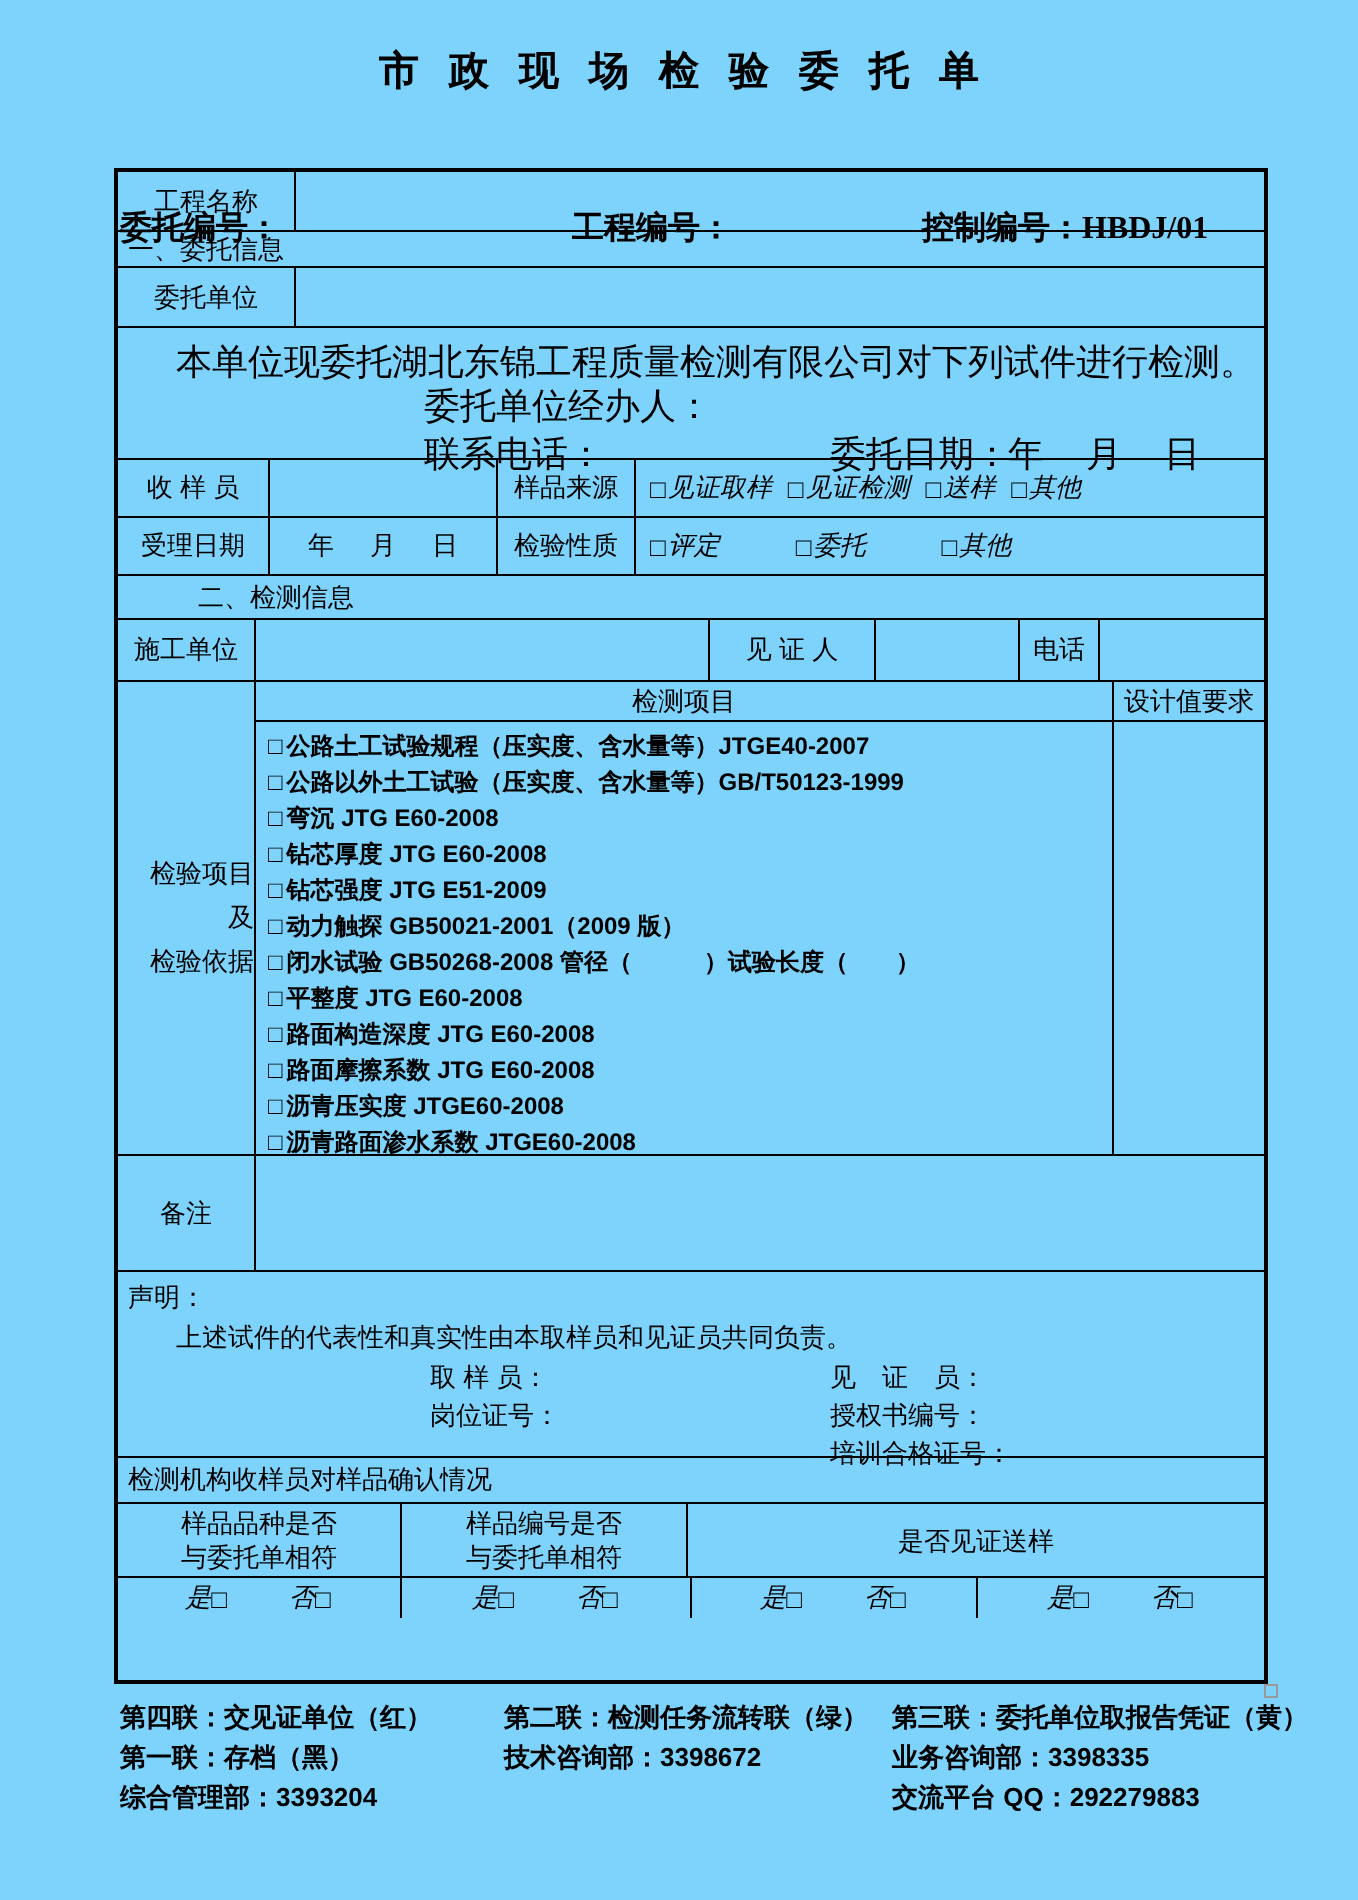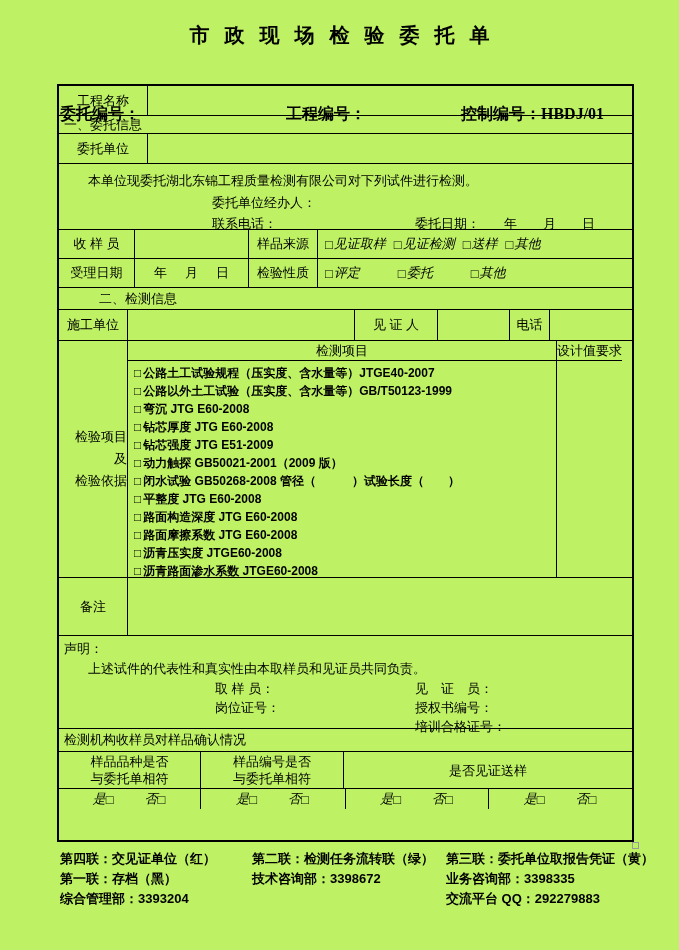--- a/index.html
+++ b/index.html
@@ -1,18 +1,18 @@
 <!DOCTYPE html>
 <html><head>
 <meta charset="utf-8">
 <style>
   * { margin:0; padding:0; box-sizing:border-box; }
   html,body { background:#fff; }
   .sheet {
-    position:relative; width:679px; height:950px; background:#bef264;
+    position:relative; width:679px; height:950px; background:#7dd3fc;
     font-family:"Liberation Sans", sans-serif; color:#000; overflow:hidden;
   }
   
   .title {
     position:absolute; top:22px; left:0; width:100%; text-align:center;
     font-size:20px; font-weight:bold; letter-spacing:15px; text-indent:15px;
   }
   .tophdr { position:absolute; top:60px; left:0; width:100%; height:20px; font-size:16px; font-weight:bold;margin-top:44px; }
   .tophdr .lbl1 { position:absolute; left:60px; }
   .tophdr .lbl2 { position:absolute; left:286px; }
@@ -26,21 +26,21 @@
   .row { display:flex; border-bottom:1px solid #000; flex:0 0 auto; }
   .row:last-child { border-bottom:none; }
   .c  { border-right:1px solid #000; }
   .c:last-child { border-right:none; }
   .lblc { display:flex; align-items:center; justify-content:center; text-align:center; }
   .fill { flex:1 1 auto; }
   .sechdr { align-items:center; padding-left:5px; }
   
   .r-sec1 { height:18px; }
   .r-name, .r-client { height:30px; }
-  .r-para { height:66px; display:block; position:relative; font-size:13px; }
+  .r-para { height:66px; display:block; position:relative; font-size:18px; }
   .r-recv, .r-accept { height:29px; }
   .r-sec2 { height:22px;padding-left:40px; }
   .r-build, .r-constr { height:31px; }
   .r-mid { height:237px; }
   .r-remark { height:58px; }
   .r-decl { height:93px; display:block; position:relative; }
   .r-confhead { height:23px; align-items:center; padding-left:5px; }
   .r-confcols { height:37px; }
   .r-yesno { height:20px; }
   
@@ -54,21 +54,21 @@
   
   .opts { display:flex; align-items:center; padding-left:7px; }
   .opts .opt { display:flex; align-items:center; white-space:nowrap; }
   .opts.narrow .opt { margin-right:8px; }
   .opts.wide .opt { margin-right:38px; }
   .cb { font-size:13px; margin-right:1px; }
   .ymd { display:flex; align-items:center; justify-content:center; gap:18px; }
   
   .midA { width:69px; flex-direction:column; gap:2px; line-height:20px;align-items:flex-end; }
   .midB { width:429px; display:flex; flex-direction:column; }
-  .midC { flex:1 1 auto; display:flex; flex-direction:row; }
+  .midC { flex:1 1 auto; display:flex; flex-direction:column; }
   .mid-hdr { height:20px; border-bottom:1px solid #000; display:flex; align-items:center; justify-content:center; flex:0 0 auto; }
   .items { padding:3px 0 0 6px; }
   .chk-item { display:flex; align-items:center; height:18px; font-size:12px; font-weight:bold; white-space:nowrap; }
   .chk-item .cb { font-size:12px; font-weight:normal; margin-right:2px; }
   
   .d-head { position:absolute; left:5px; top:4px; }
   .d-body { position:absolute; left:29px; top:24px; }
   .d-l1a { position:absolute; left:156px; top:44px; }
   .d-l1b { position:absolute; left:356px; top:44px; }
   .d-l2a { position:absolute; left:156px; top:63px; }

